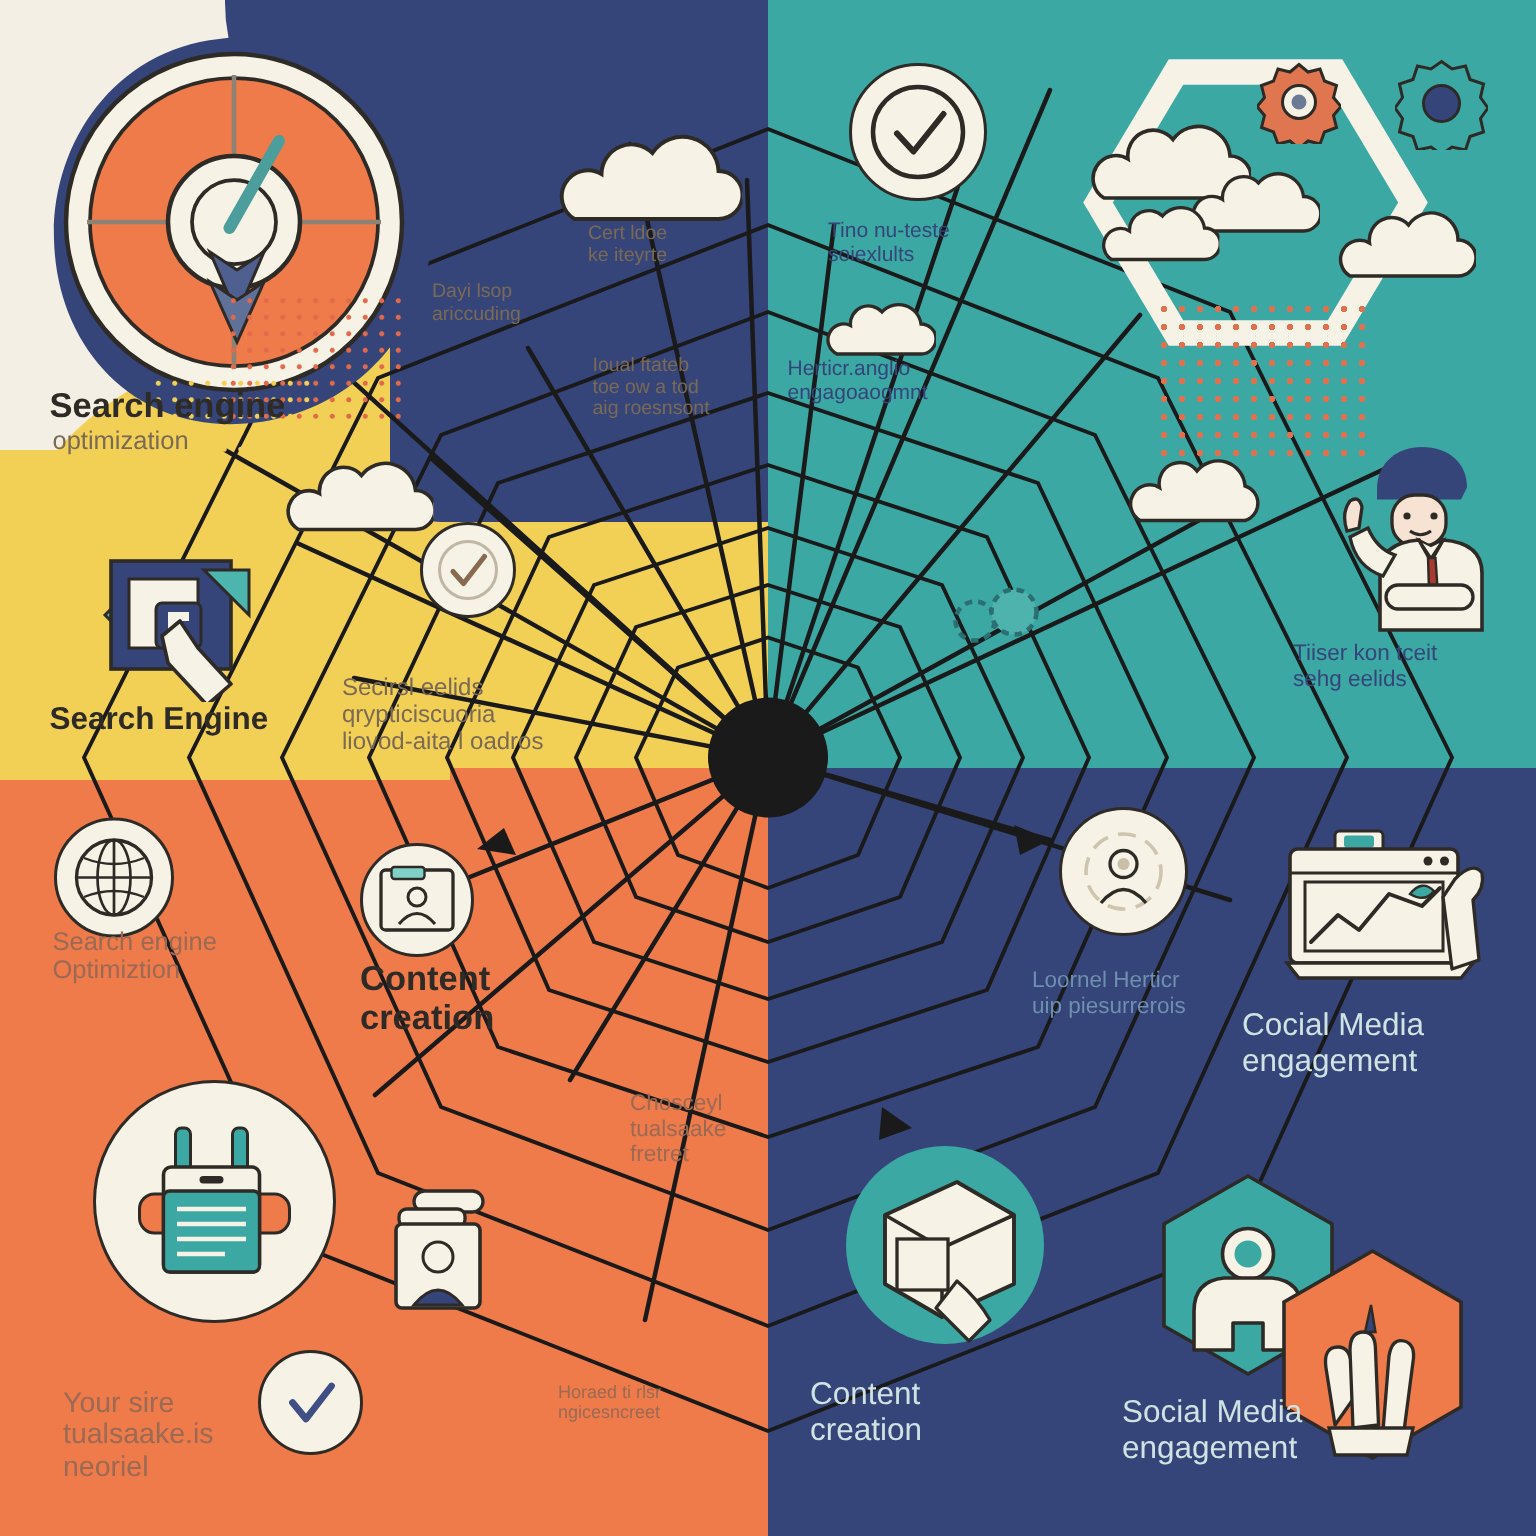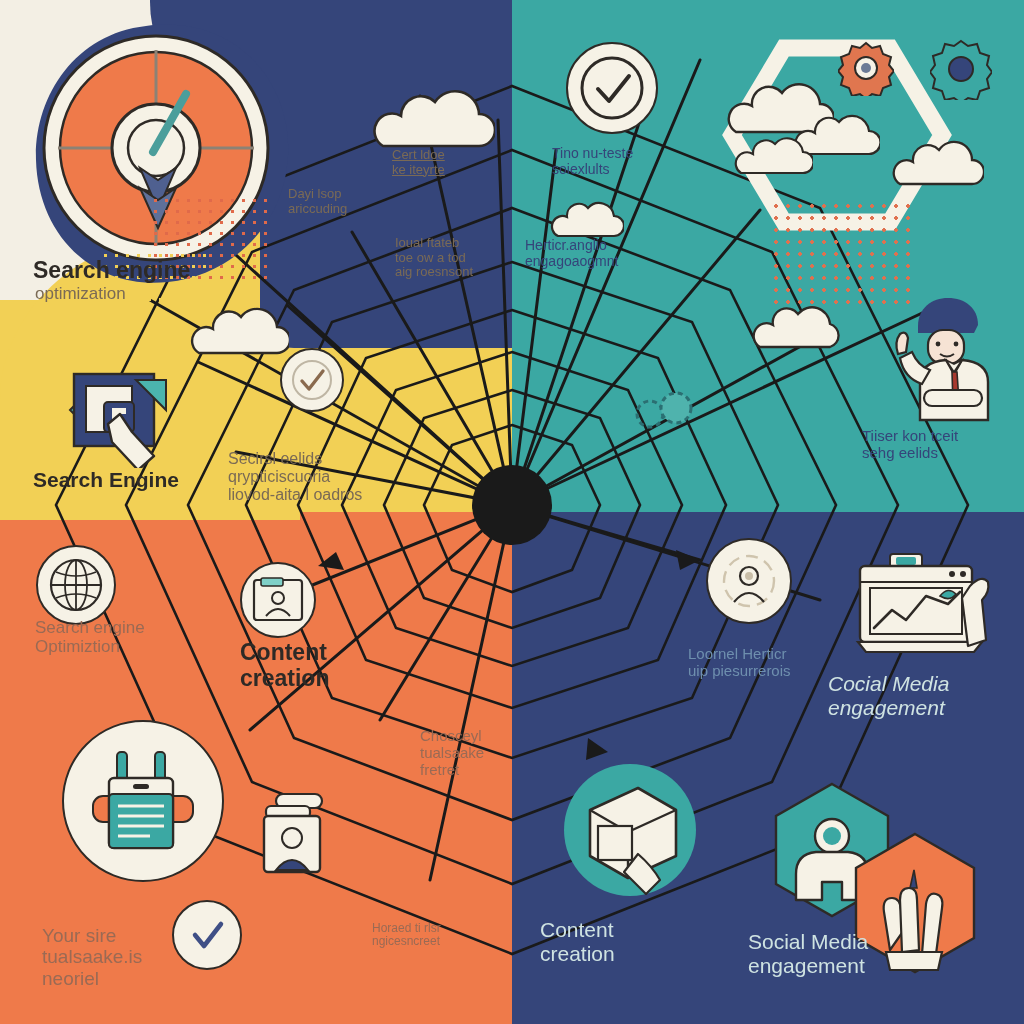--- a/index.html
+++ b/index.html
@@ -137,21 +137,21 @@
        background-image:radial-gradient(#f2d055 1.7px, transparent 1.8px); background-size:11px 11px;"></div>
 
   <div class="lbl bold dark" style="left:33px; top:258px; font-size:23px;">Search engine</div>
   <div class="lbl brown" style="left:35px; top:284px; font-size:17px;">optimization</div>
 
   <div class="node" style="left:365px; top:88px;">
     <svg width="130" height="62" viewBox="0 0 130 62">
       <path d="M18 58 h96 a16 16 0 0 0 0 -32 a24 24 0 0 0 -44 -12 a20 20 0 0 0 -34 14 a14 14 0 0 0 -18 30 z" fill="#f6f2e6" stroke="#2e2a26" stroke-width="2.6"></path>
     </svg>
   </div>
-  <div class="lbl brown" style="left:392px; top:148px; font-size:13px;text-decoration:underline;">Cert ldoe
+  <div class="lbl brown" style="left:392px; top:148px; font-size:13px;">Cert ldoe
 ke iteyrte</div>
 
   <div class="lbl brown" style="left:288px; top:187px; font-size:13px;">Dayi lsop
 ariccuding</div>
 
   <div class="lbl brown" style="left:395px; top:236px; font-size:13px;">Ioual ftateb
 toe ow a tod
 aig roesnsont</div>
 
   <div class="node" style="left:185px; top:305px;">
@@ -362,21 +362,21 @@
       <circle cx="100" cy="22" r="3" fill="#2e2a26"></circle>
       <circle cx="111" cy="22" r="3" fill="#2e2a26"></circle>
       <rect x="18" y="36" width="92" height="46" fill="#f6f2e6" stroke="#2e2a26" stroke-width="2"></rect>
       <polyline points="22,76 40,58 54,68 74,44 96,52 108,40" fill="none" stroke="#2e2a26" stroke-width="2.6" stroke-linecap="round" stroke-linejoin="round"></polyline>
       <path d="M88 44 q8 -10 16 -2 q-6 8 -16 2 z" fill="#3ba8a3" stroke="#2e2a26" stroke-width="1.6"></path>
       <path d="M6 90 h124 l-8 10 h-108 z" fill="#f6f2e6" stroke="#2e2a26" stroke-width="2.2"></path>
 
       <path d="M118 34 q12 -12 18 -4 q2 10 -6 18 l4 40 -18 6 -6 -48 z" fill="#f6f2e6" stroke="#2e2a26" stroke-width="2.2" stroke-linejoin="round"></path>
     </svg>
   </div>
-  <div class="lbl cream" style="left:828px; top:672px; font-size:21px;font-style:italic;">Cocial Media
+  <div class="lbl cream" style="left:828px; top:672px; font-size:21px;">Cocial Media
 engagement</div>
 
   <div class="node" style="left:560px; top:760px; width:140px; height:140px;">
     <svg width="140" height="140" viewBox="0 0 140 140">
       <circle cx="70" cy="70" r="66" fill="#3ba8a3"></circle>
       <path d="M30 50 L78 28 L116 50 L116 96 L68 118 L30 96 Z" fill="#f6f2e6" stroke="#2e2a26" stroke-width="2.6" stroke-linejoin="round"></path>
       <path d="M30 50 L68 72 L116 50" fill="none" stroke="#2e2a26" stroke-width="2.4"></path>
       <path d="M68 72 L68 118" fill="none" stroke="#2e2a26" stroke-width="2.4"></path>
       <rect x="38" y="66" width="34" height="34" fill="#f6f2e6" stroke="#2e2a26" stroke-width="2.2"></rect>
       <path d="M78 94 q14 12 22 26 l-14 14 -22 -22 z" fill="#f6f2e6" stroke="#2e2a26" stroke-width="2.2" stroke-linejoin="round"></path>

